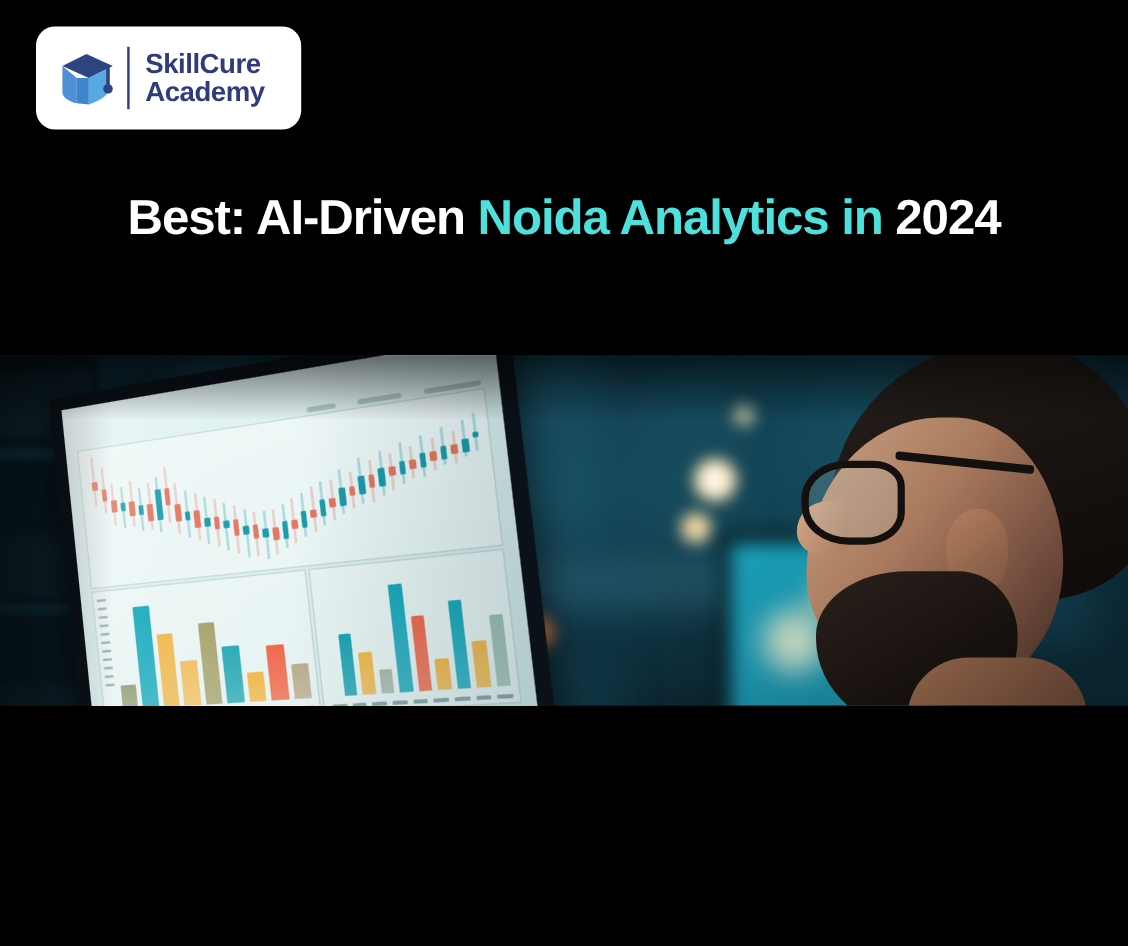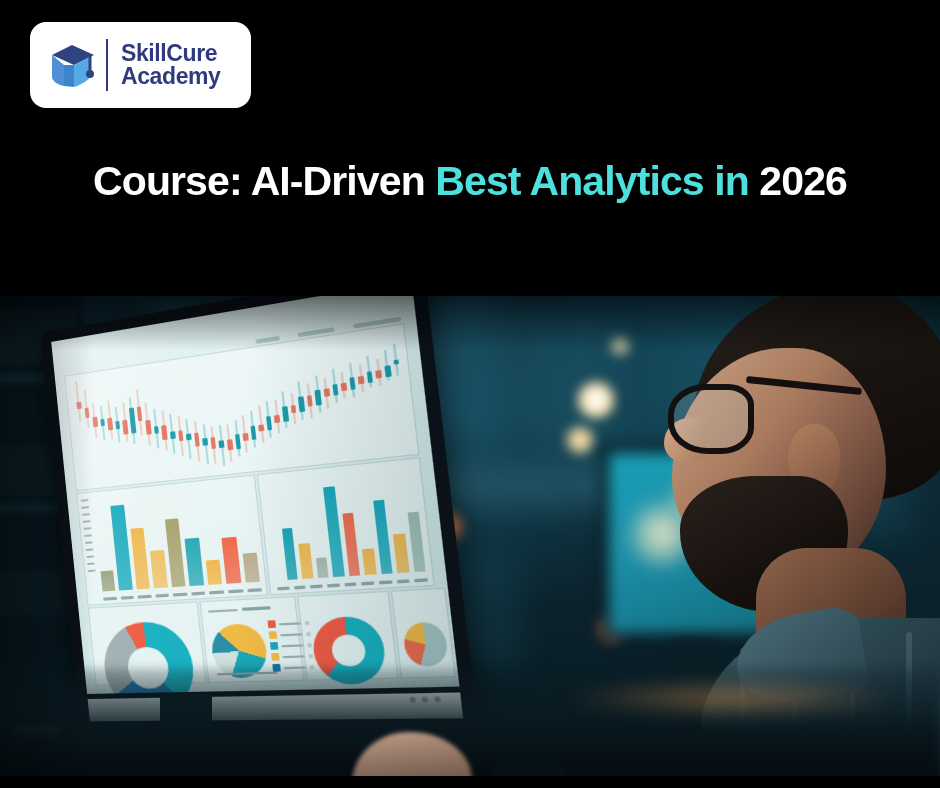--- a/index.html
+++ b/index.html
@@ -8,21 +8,21 @@
     width: 940px;
     height: 788px;
     background: #000000;
     font-family: "Liberation Sans", sans-serif;
     overflow: hidden;
   }
 
   .poster {
     position: relative;
     width: 940px;
-    height: 776px;
+    height: 588px;
     background: #000000;
     overflow: hidden;
   }
 
   
   .header {
     position: absolute;
     top: 0; left: 0;
     width: 940px;
     height: 296px;
@@ -778,17 +778,17 @@
         </svg>
       </span>
       <span class="logo-divider"></span>
       <span class="logo-words">
         <span>SkillCure</span>
         <span>Academy</span>
       </span>
     </div>
 
     <h1 class="headline">
-      <span class="hl-line"><span>Course: AI-Driven </span><span class="hl-accent">Best Analytics in</span><span> 2026</span></span>
+      <span class="hl-line"><span>Best: AI-Driven </span><span class="hl-accent">Noida Analytics in</span><span> 2024</span></span>
     </h1>
 
   </div>
 </div>
 
 </body></html>

